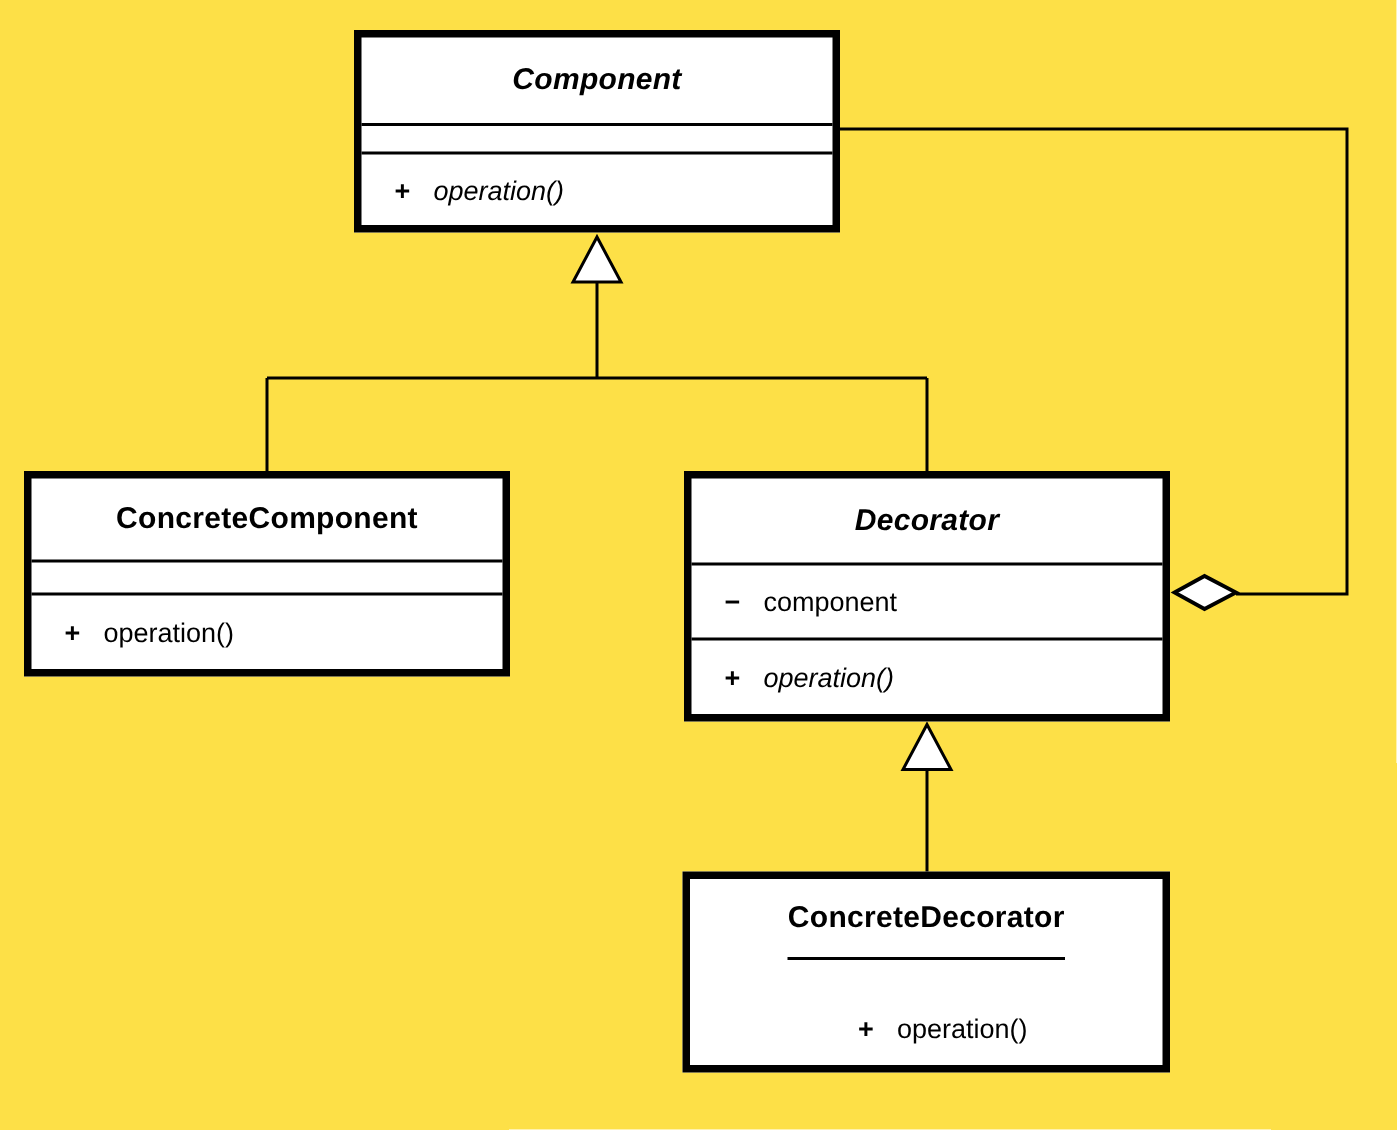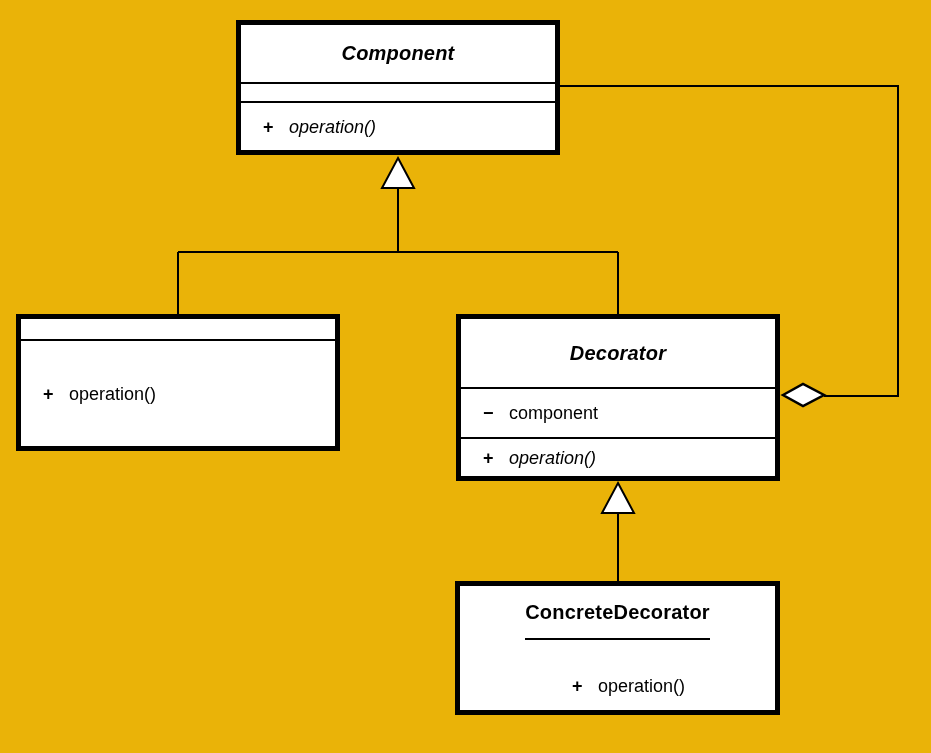--- a/index.html
+++ b/index.html
@@ -4,21 +4,21 @@
 <style>
   html, body {
     margin: 0;
     padding: 0;
     background: #ffffff;
   }
   .canvas {
     position: relative;
     width: 931px;
     height: 753px;
-    background: #eab308;
+    background: #fde047;
     font-family: "Liberation Sans", sans-serif;
     color: #000000;
     overflow: hidden;
   }
   svg.connectors {
     position: absolute;
     left: 0;
     top: 0;
     width: 931px;
     height: 753px;
@@ -96,31 +96,32 @@
     <div class="uml-attrs" style="height:19px;"></div>
     <div class="uml-ops">
       <div class="member">
         <span class="vis">+</span>
         <span class="mname italic">operation()</span>
       </div>
     </div>
   </div>
 
   <div class="uml-class" style="left:16px; top:314px; width:324px; height:137px;">
+    <div class="uml-title" style="height:56px;">ConcreteComponent</div>
     <div class="uml-attrs" style="height:22px;"></div>
     <div class="uml-ops">
       <div class="member">
         <span class="vis">+</span>
         <span class="mname">operation()</span>
       </div>
     </div>
   </div>
 
   <div class="uml-class" style="left:456px; top:314px; width:324px; height:167px;">
-    <div class="uml-title abstract" style="height:70px;font-style:italic;">Decorator</div>
+    <div class="uml-title abstract" style="height:58px;font-style:italic;">Decorator</div>
     <div class="uml-attrs" style="height:50px;">
       <div class="member">
         <span class="vis">−</span>
         <span class="mname">component</span>
       </div>
     </div>
     <div class="uml-ops">
       <div class="member">
         <span class="vis">+</span>
         <span class="mname italic">operation()</span>

